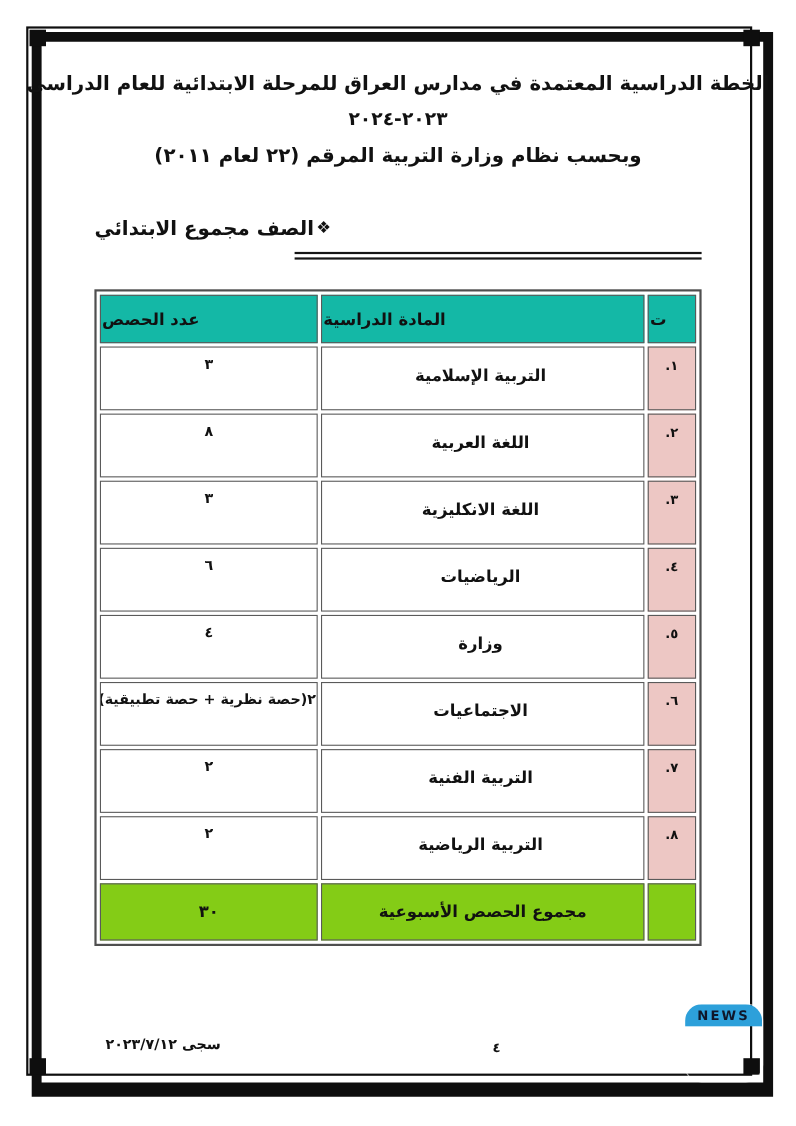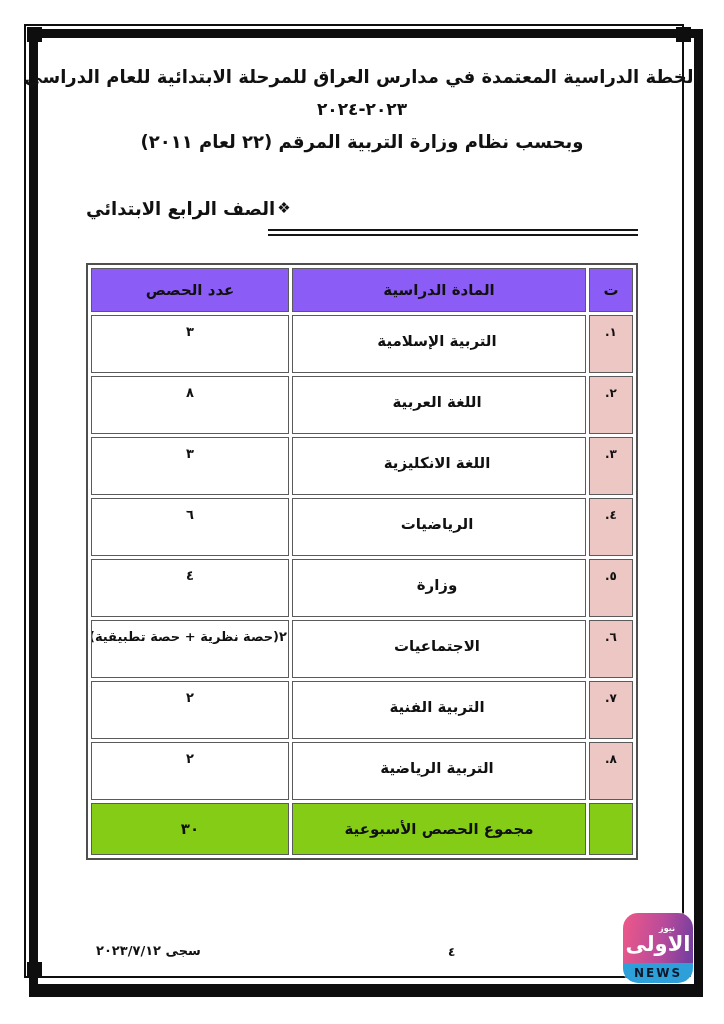--- a/index.html
+++ b/index.html
@@ -59,21 +59,21 @@
     table-layout:fixed;
   }
   table.curriculum th,table.curriculum td{
     border:1px solid #5a5a5a;
     font-weight:bold;
     overflow:hidden;
   }
   col.c-index{width:44px;}
   col.c-subject{width:294px;}
   col.c-periods{width:198px;}
-  th{height:40px;background:#8b5cf6;font-size:15px;text-align:center;vertical-align:middle;}
+  th{height:40px;background:#14b8a6;font-size:15px;text-align:left;vertical-align:middle;}
   td{height:40px;background:#ffffff;vertical-align:top;}
   td.idx{background:#edc7c4;text-align:center;font-size:12px;padding-top:9px;}
   td.subj{text-align:center;padding:16px 8px 0 4px;font-size:15px;white-space:nowrap;}
   td.per{text-align:center;padding-top:8px;font-size:13px;white-space:nowrap;}
   tr.total td{background:#84cc16;vertical-align:middle;}
   tr.total td.t-label{text-align:center;font-size:15px;}
   tr.total td.t-value{text-align:center;font-size:15px;letter-spacing:2px;}
 
   
   .signature{
@@ -119,21 +119,21 @@
   <div class="corner br"></div>
 
   <div class="title-block">
     <div class="title-line">الخطة الدراسية المعتمدة في مدارس العراق للمرحلة الابتدائية للعام الدراسي</div>
     <div class="title-years">٢٠٢٣-٢٠٢٤</div>
     <div class="title-line">وبحسب نظام وزارة التربية المرقم (٢٢ لعام ٢٠١١)</div>
   </div>
 
   <div class="section-heading">
     <span class="inner">
-      <span class="diamond">❖</span><span>الصف الرابع الابتدائي</span>
+      <span class="diamond">❖</span><span>الصف مجموع الابتدائي</span>
     </span>
   </div>
   <div class="dbl-rule"></div>
 
   <table class="curriculum">
     <colgroup>
       <col class="c-index">
         <col class="c-subject">
         <col class="c-periods">
     </colgroup>
@@ -198,20 +198,16 @@
         <td class="t-label">مجموع الحصص الأسبوعية</td>
         <td class="t-value">٣٠</td>
       </tr>
     </tbody>
   </table>
 
   <div class="signature">سجى ٢٠٢٣/٧/١٢</div>
   <div class="page-number">٤</div>
 
   <div class="news-logo">
-    <div class="logo-top">
-      <span class="logo-small">نيوز</span>
-      <span class="logo-main">الاولى</span>
-    </div>
     <div class="logo-band" dir="ltr">NEWS</div>
   </div>
 
 </div>
 
 </body></html>

